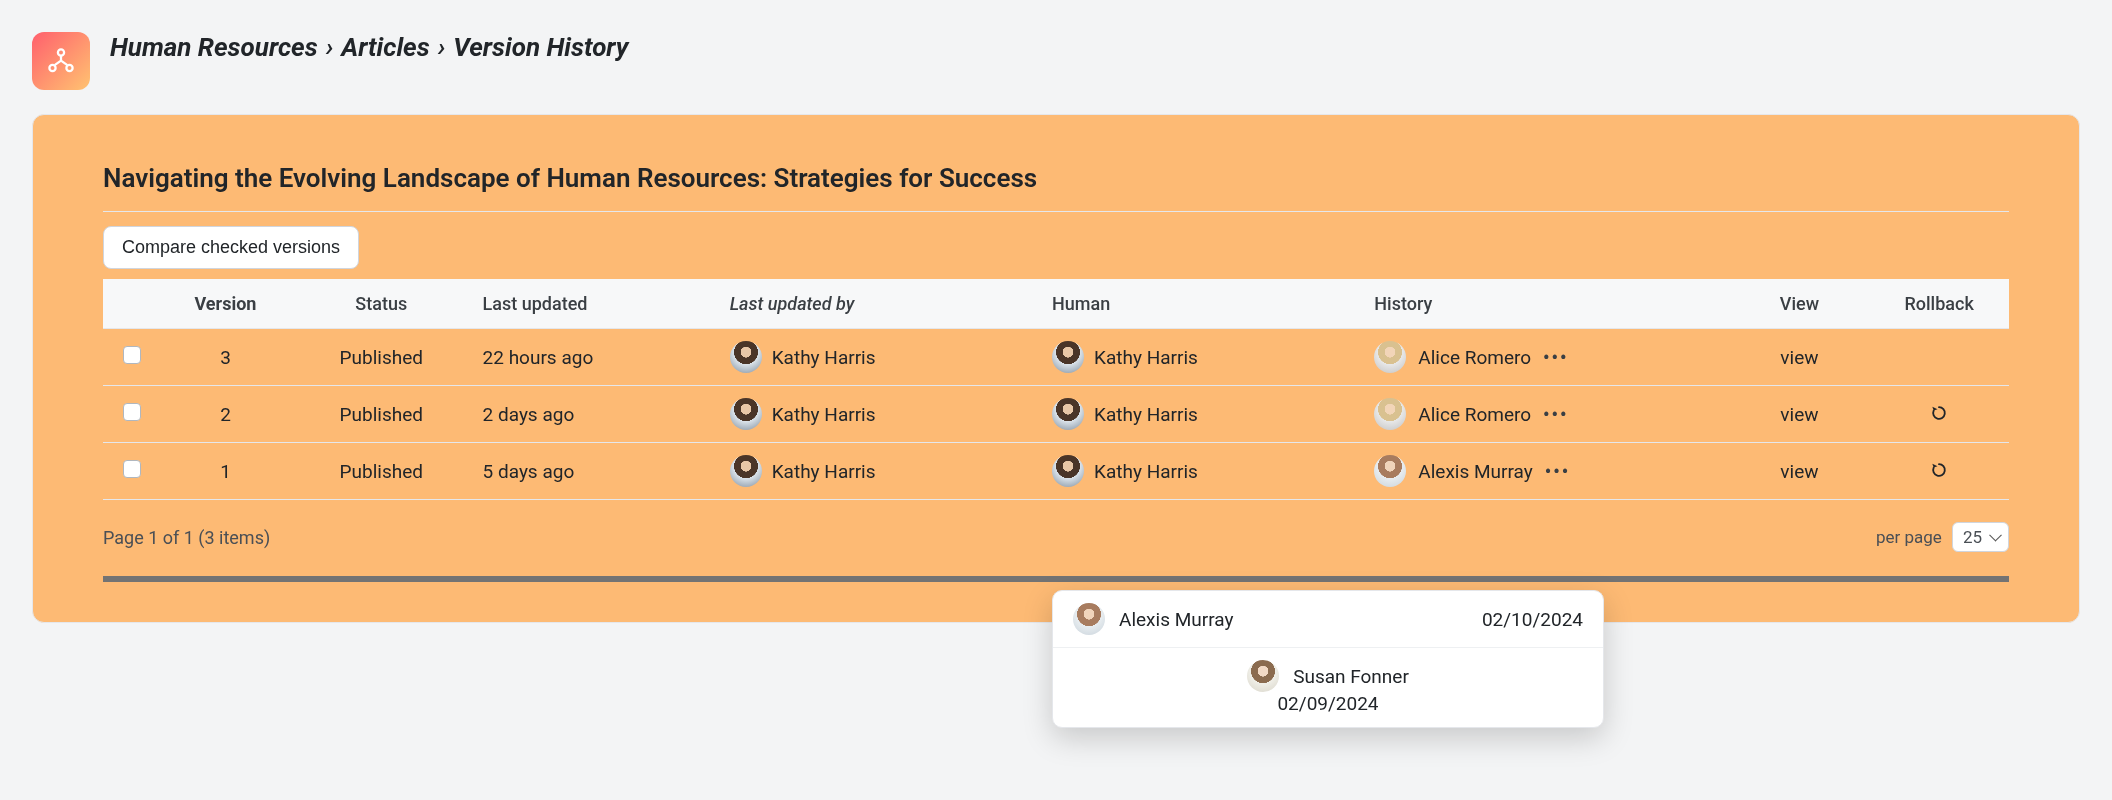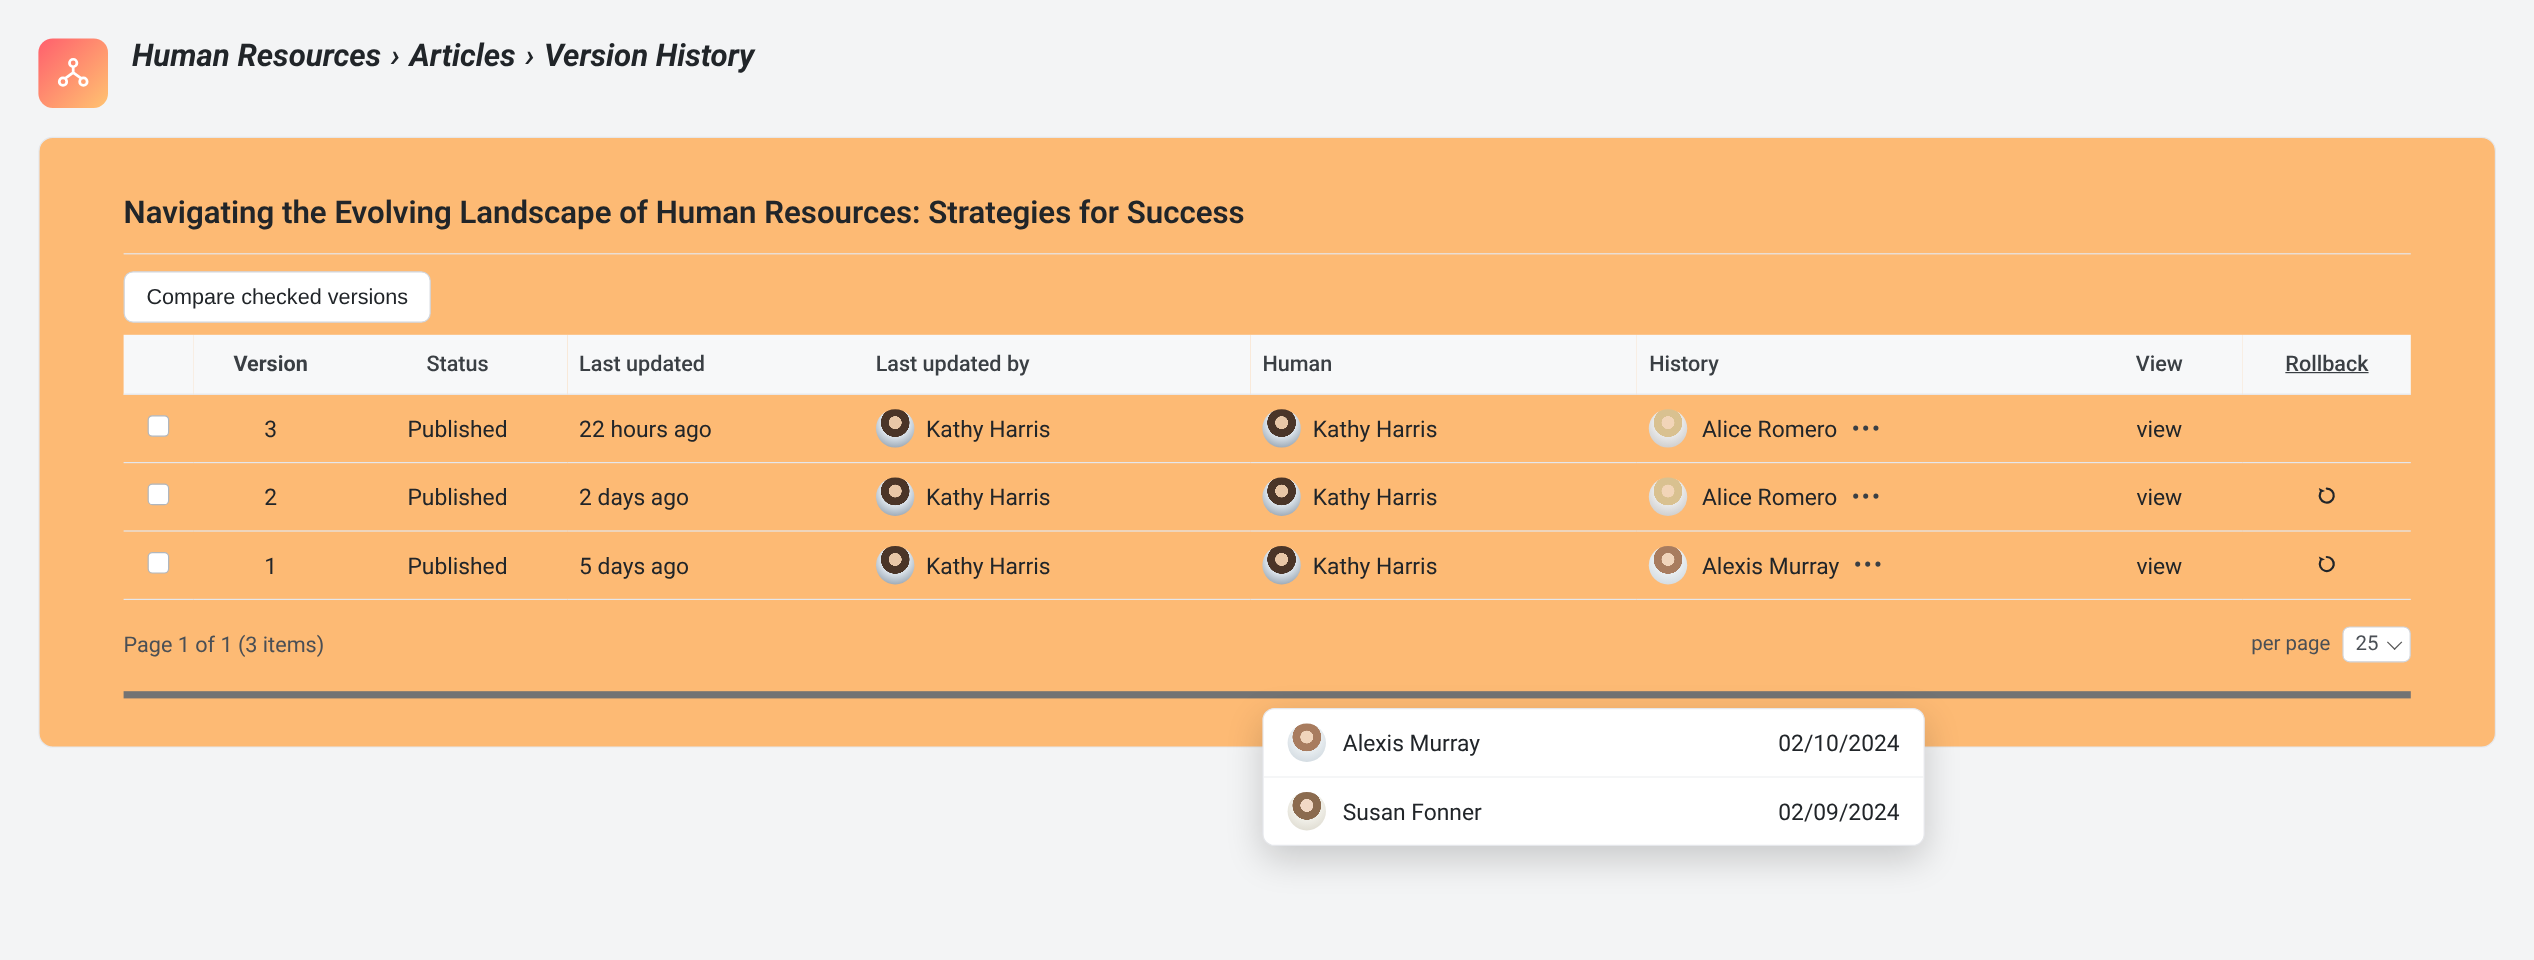--- a/index.html
+++ b/index.html
@@ -16,45 +16,45 @@
 .title { font-size: 26px; font-weight: 600; margin-bottom: 18px; }
 .divider { border: none; border-top: 1px solid #e5e7eb; margin-bottom: 14px; }
 .compare-btn { display: inline-block; border: 1px solid #d0d5dd; border-radius: 8px; background: #fff; padding: 10px 18px; font-size: 18px; color: #212529; cursor: pointer; margin-bottom: 10px; }
 table { width: 100%; border-collapse: collapse; }
 thead th { background: #f7f8f9; font-weight: 500; font-size: 18px; padding: 14px 10px; text-align: left; color: #3a3f44; border-bottom: 1px solid #e5e7eb; }
 tbody td { padding: 12px 10px; font-size: 19px; border-bottom: 1px solid #e5e7eb; vertical-align: middle; }
 .col-check { width: 54px; text-align: center; }
 .col-ver { width: 120px; text-align: center; font-weight: bold; }
 .col-status { width: 170px; text-align: center; }
 .col-upd { width: 230px; }
-.col-by { width: 300px; }
+.col-by { width: 300px; font-style: italic; }
 .col-author { width: 300px; }
 .col-approver { width: 340px; }
 .col-view { width: 130px; text-align: center; }
-.col-roll { width: 130px; text-align: center; text-decoration: underline; }
+.col-roll { width: 130px; text-align: center; }
 .chk { width: 18px; height: 18px; border: 1.5px solid #b0b7bf; border-radius: 4px; display: inline-block; background: #fff; }
 .user { display: flex; align-items: center; gap: 10px; }
 .avatar { width: 32px; height: 32px; border-radius: 50%; display: inline-block; flex-shrink: 0; }
 .av-kathy { background: radial-gradient(circle at 50% 35%, #e8c7a7 0%, #e8c7a7 20%, #4a3528 21%, #4a3528 45%, #dbe3ea 46%, #7a8a9a 100%); }
 .av-alice { background: radial-gradient(circle at 50% 35%, #f2d5b8 0%, #f2d5b8 20%, #d9c190 21%, #d9c190 45%, #e8e8e8 46%, #c0c0c0 100%); }
 .av-alexis { background: radial-gradient(circle at 50% 35%, #f0d4bb 0%, #f0d4bb 20%, #a87c5f 21%, #a87c5f 45%, #e8edf0 46%, #c8d2da 100%); }
 .av-susan { background: radial-gradient(circle at 50% 35%, #f2d9c5 0%, #f2d9c5 20%, #8b6b4f 21%, #8b6b4f 45%, #f0efe8 46%, #d8d4c8 100%); }
 .approver-cell { display: flex; align-items: center; gap: 12px; }
 .more-dots { font-size: 18px; letter-spacing: 2px; color: #3a3f44; cursor: pointer; font-weight: 700; }
 .view-link { color: #212529; cursor: pointer; }
 .rollback-ico { display: inline-flex; width: 24px; height: 24px; align-items: center; justify-content: center; cursor: pointer; }
 .rollback-ico svg { width: 20px; height: 20px; }
 .footer-row { display: flex; justify-content: space-between; align-items: center; margin-top: 22px; border-bottom: 6px solid #737373; padding-bottom: 24px; }
 .page-info { font-size: 18px; color: #4a4f55; }
 .perpage { display: flex; align-items: center; gap: 10px; font-size: 17px; color: #4a4f55; }
 .perpage-sel { border: 1px solid #d0d5dd; border-radius: 6px; padding: 4px 26px 4px 10px; background: #fff; position: relative; cursor: pointer; }
 .perpage-sel::after { content: ""; position: absolute; right: 8px; top: 50%; width: 8px; height: 8px; border-right: 1.5px solid #555; border-bottom: 1.5px solid #555; transform: translateY(-70%) rotate(45deg); }
 .popover { position: absolute; left: 1052px; top: 590px; width: 552px; background: #fff; border: 1px solid #e5e7eb; border-radius: 10px; box-shadow: 0 10px 30px rgba(0,0,0,0.18); overflow: hidden; }
 .pop-row { display: flex; align-items: center; justify-content: space-between; padding: 12px 20px; border-bottom: 1px solid #eef0f2; }
-.pop-row:last-child { border-bottom: none; }
+.pop-row:last-child { border-bottom: none; flex-direction: column; }
 .pop-left { display: flex; align-items: center; gap: 14px; font-size: 19px; }
 .pop-date { font-size: 19px; color: #212529; }
 td.center, th.center { text-align: center; }
 </style>
 </head>
 <body>
 
 <div class="page">
   <div class="header">
     <div class="space-icon">

